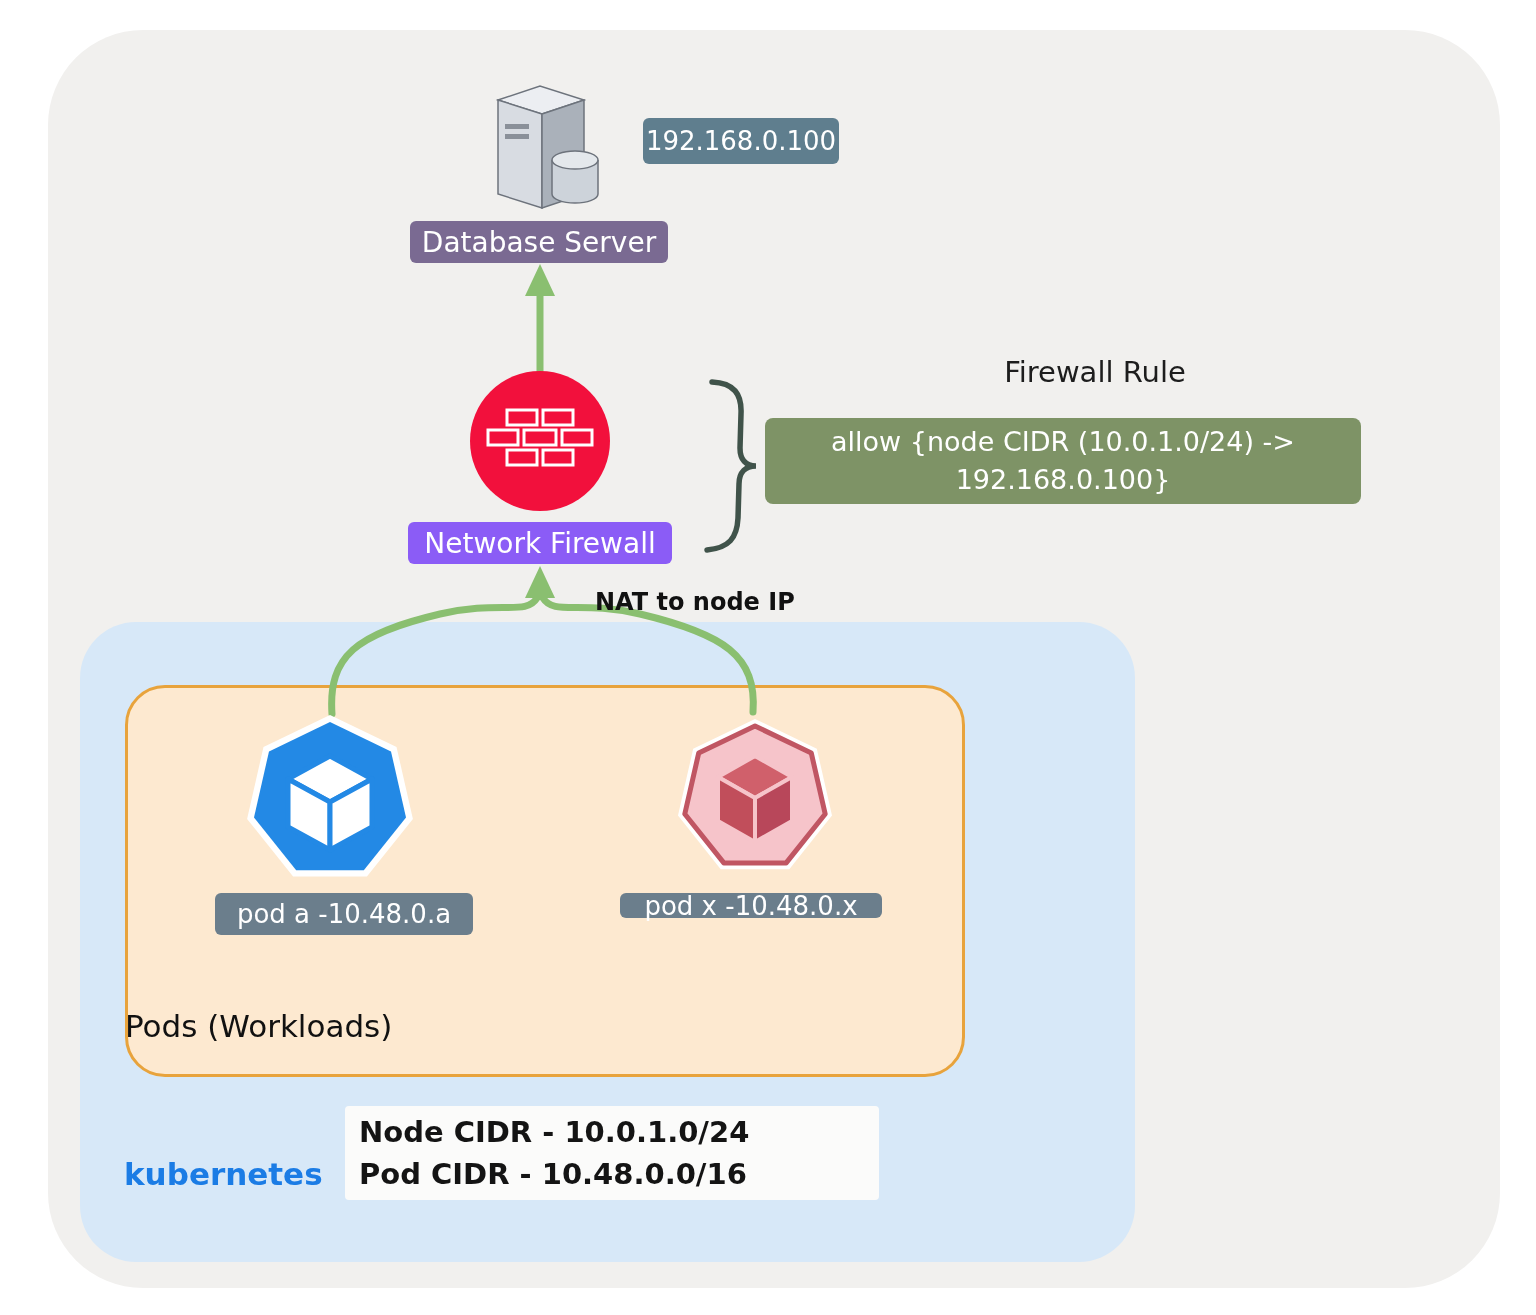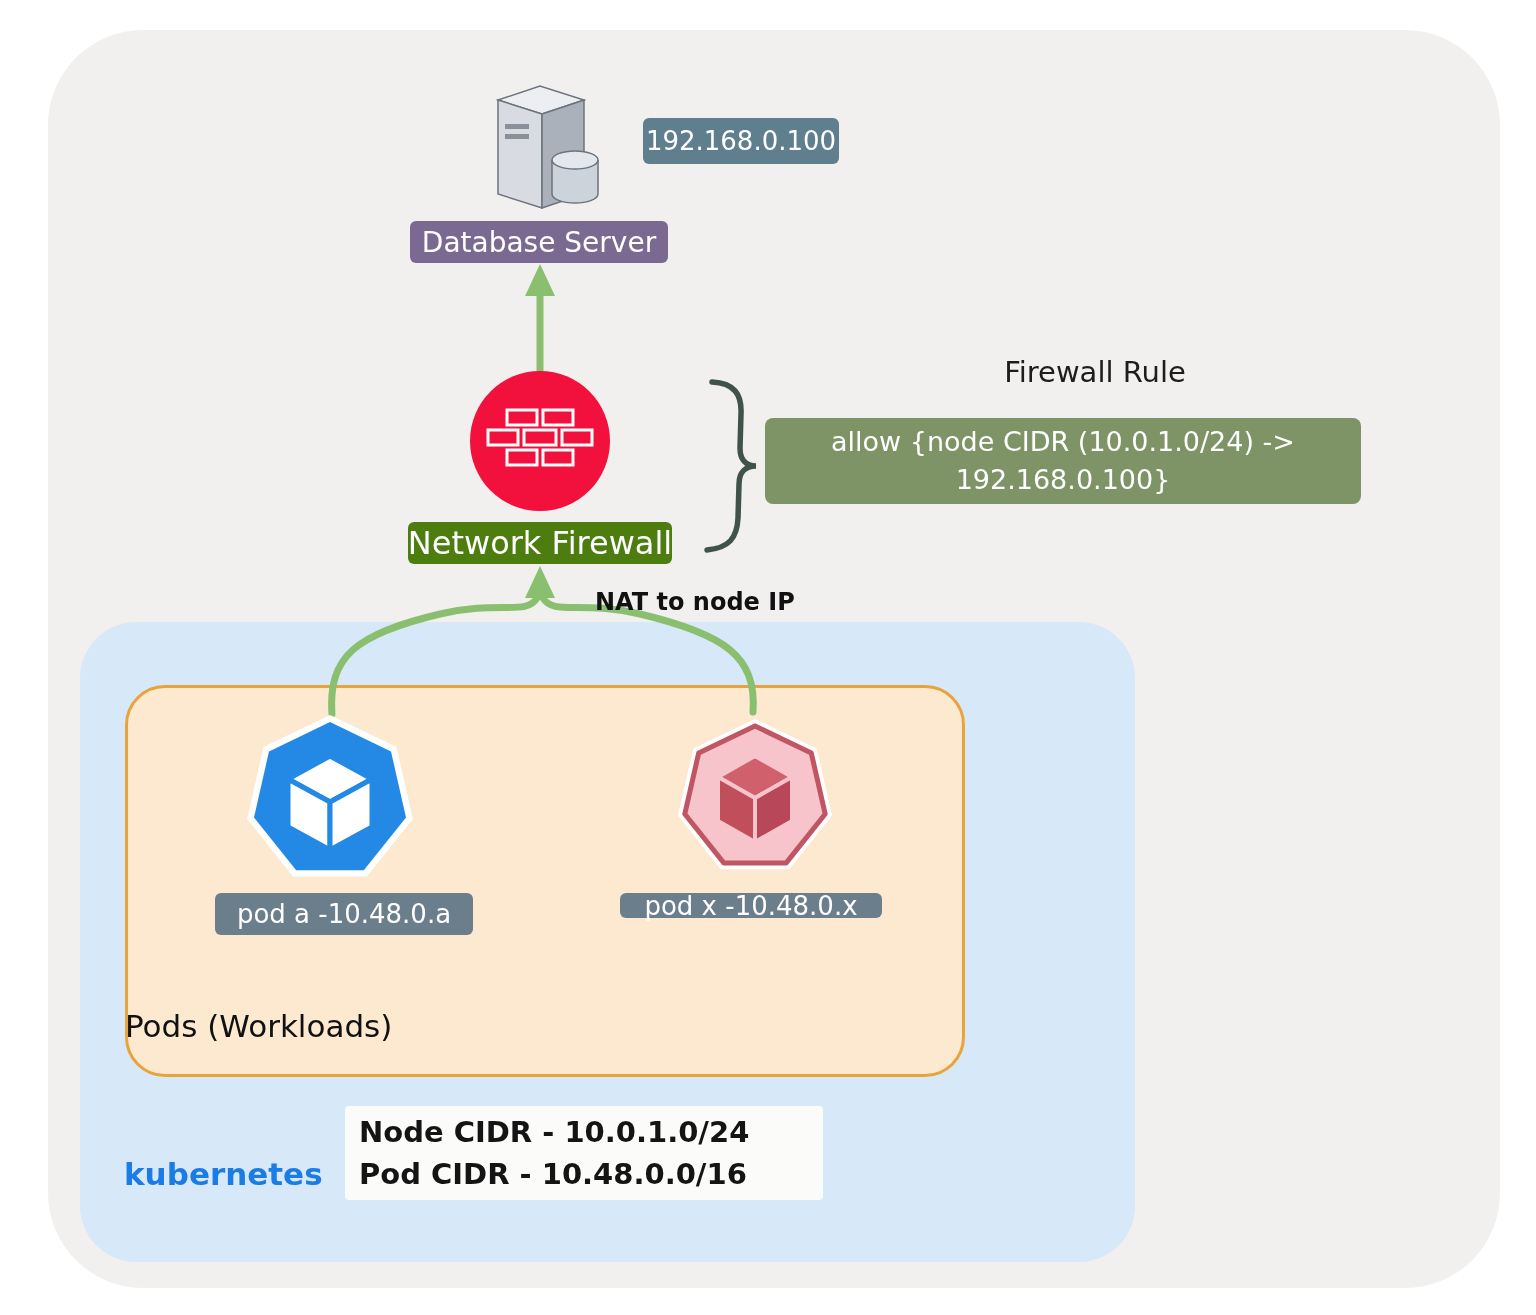--- a/index.html
+++ b/index.html
@@ -43,21 +43,21 @@
     position: absolute;
     display: flex;
     align-items: center;
     justify-content: center;
     color: #ffffff;
     border-radius: 6px;
     white-space: nowrap;
   }
   .ip-badge    { left: 643px; top: 118px; width: 196px; height: 46px; background: #5f7e8e; font-size: 26px; }
   .db-label    { left: 410px; top: 221px; width: 258px; height: 42px; background: #7a6a92; font-size: 28px; }
-  .fw-label    { left: 408px; top: 522px; width: 264px; height: 42px; background: #4d7c0f; font-size: 32px; }
+  .fw-label    { left: 408px; top: 522px; width: 264px; height: 42px; background: #8b5cf6; font-size: 28px; }
   .pod-a-label { left: 215px; top: 893px; width: 258px; height: 42px; background: #6b7e8c; font-size: 26px; }
   .pod-x-label { left: 620px; top: 893px; width: 262px; height: 25px; background: #6b7e8c; font-size: 26px; text-align: center; }
   .main-title {
     position: absolute;
     left: 945px; top: 108px;
     font-size: 41px;
     font-weight: bold;
     color: #550a35;
     white-space: nowrap;
   }
@@ -104,21 +104,21 @@
     left: 124px; top: 1132px;
     font-size: 31px;
     font-weight: bold;
     color: #1b7ce5;
     white-space: nowrap;
     margin-top: 24px;
   }
   .cidr-box {
     position: absolute;
     left: 345px; top: 1106px;
-    width: 478px; height: 94px;
+    width: 534px; height: 94px;
     background: #fbfbfa;
     border-radius: 4px;
     display: flex;
     flex-direction: column;
     justify-content: center;
     padding-left: 14px;
     box-sizing: border-box;
     font-size: 29px;
     font-weight: bold;
     color: #141414;

